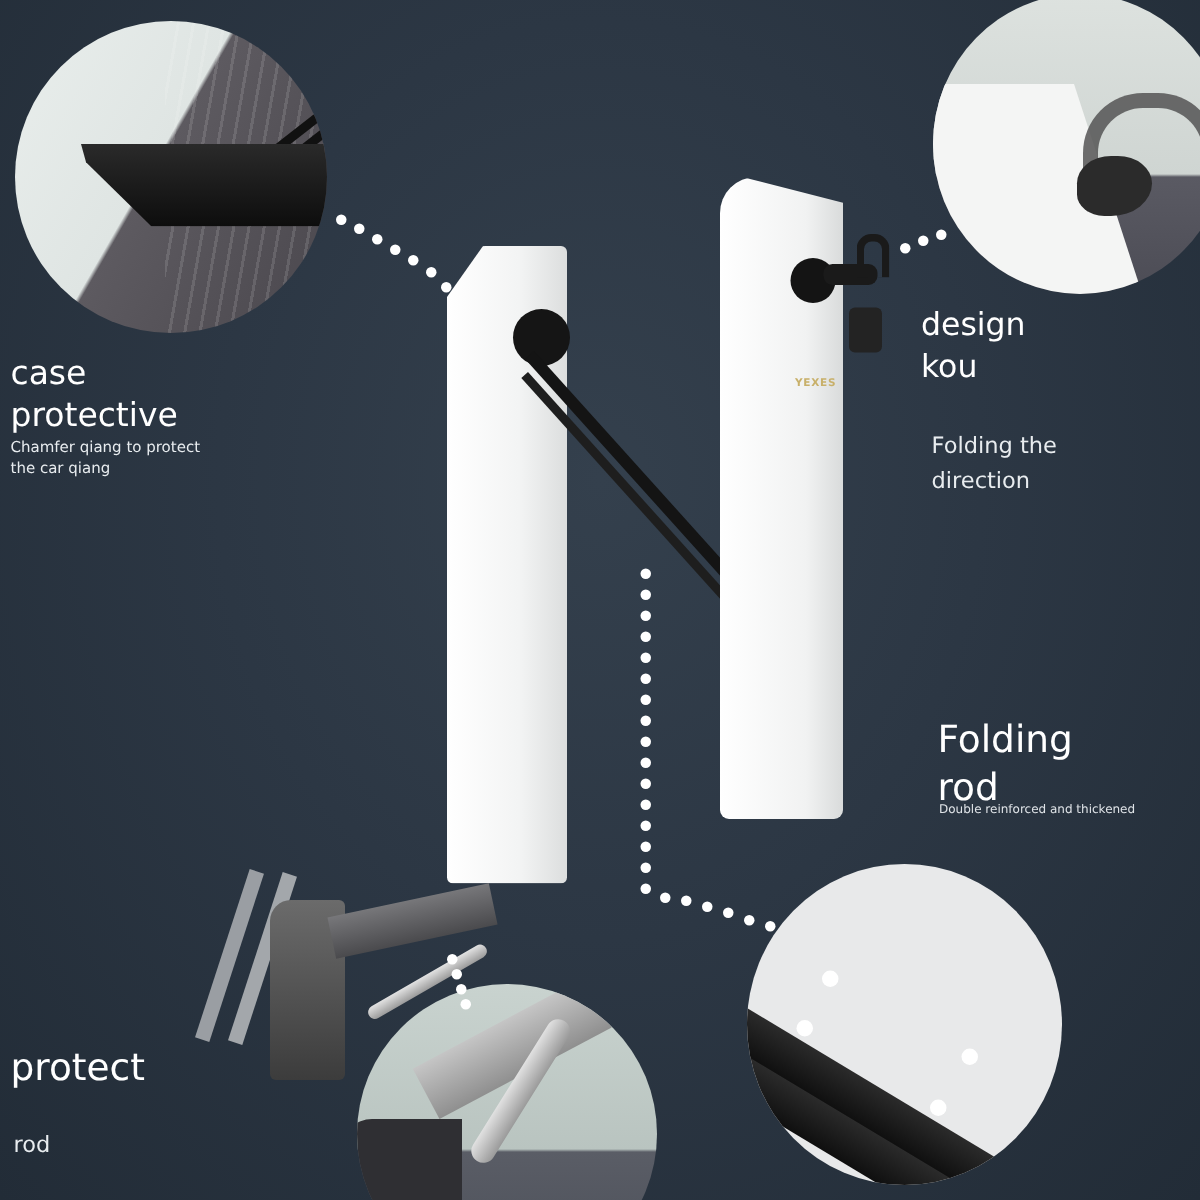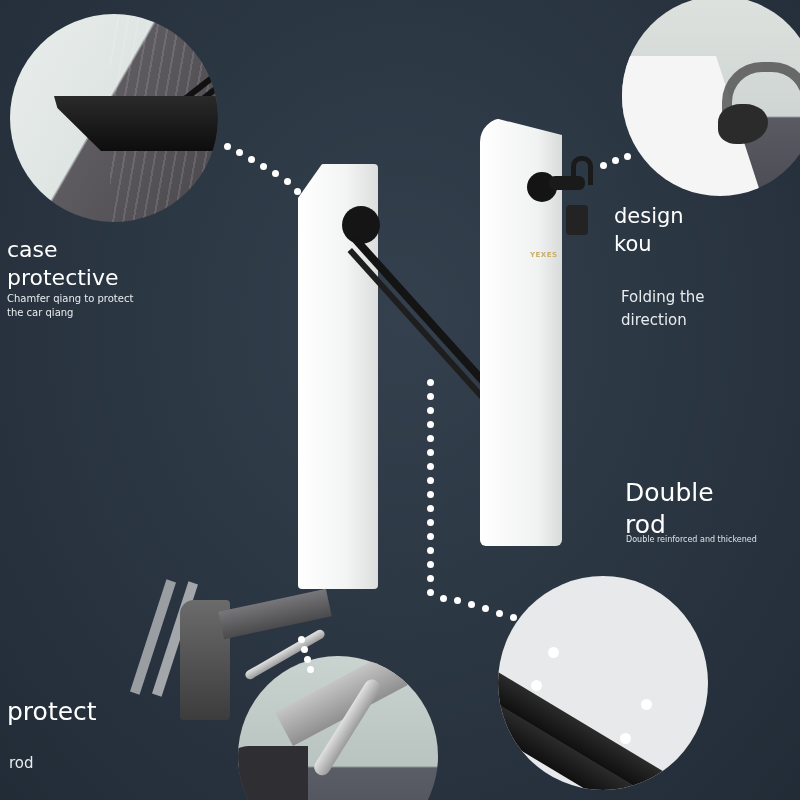--- a/index.html
+++ b/index.html
@@ -130,21 +130,21 @@
 <div class="title" style="left:614px; top:202px; font-size:21px; line-height:28px;">
   <div>design</div>
   <div>kou</div>
 </div>
 <div class="desc2" style="left:621px; top:286px;">
   <div>Folding the</div>
   <div>direction</div>
 </div>
 
 <div class="title big" style="left:625px; top:477px;">
-  <div>Double</div>
+  <div>Folding</div>
   <div>rod</div>
 </div>
 <div class="tiny" style="left:626px; top:535px;">Double reinforced and thickened</div>
 
 <div class="title big" style="left:7px; top:696px;">protect</div>
 <div class="desc2" style="left:9px; top:752px;">
   <div>rod</div>
 </div>
 
 </body></html>

